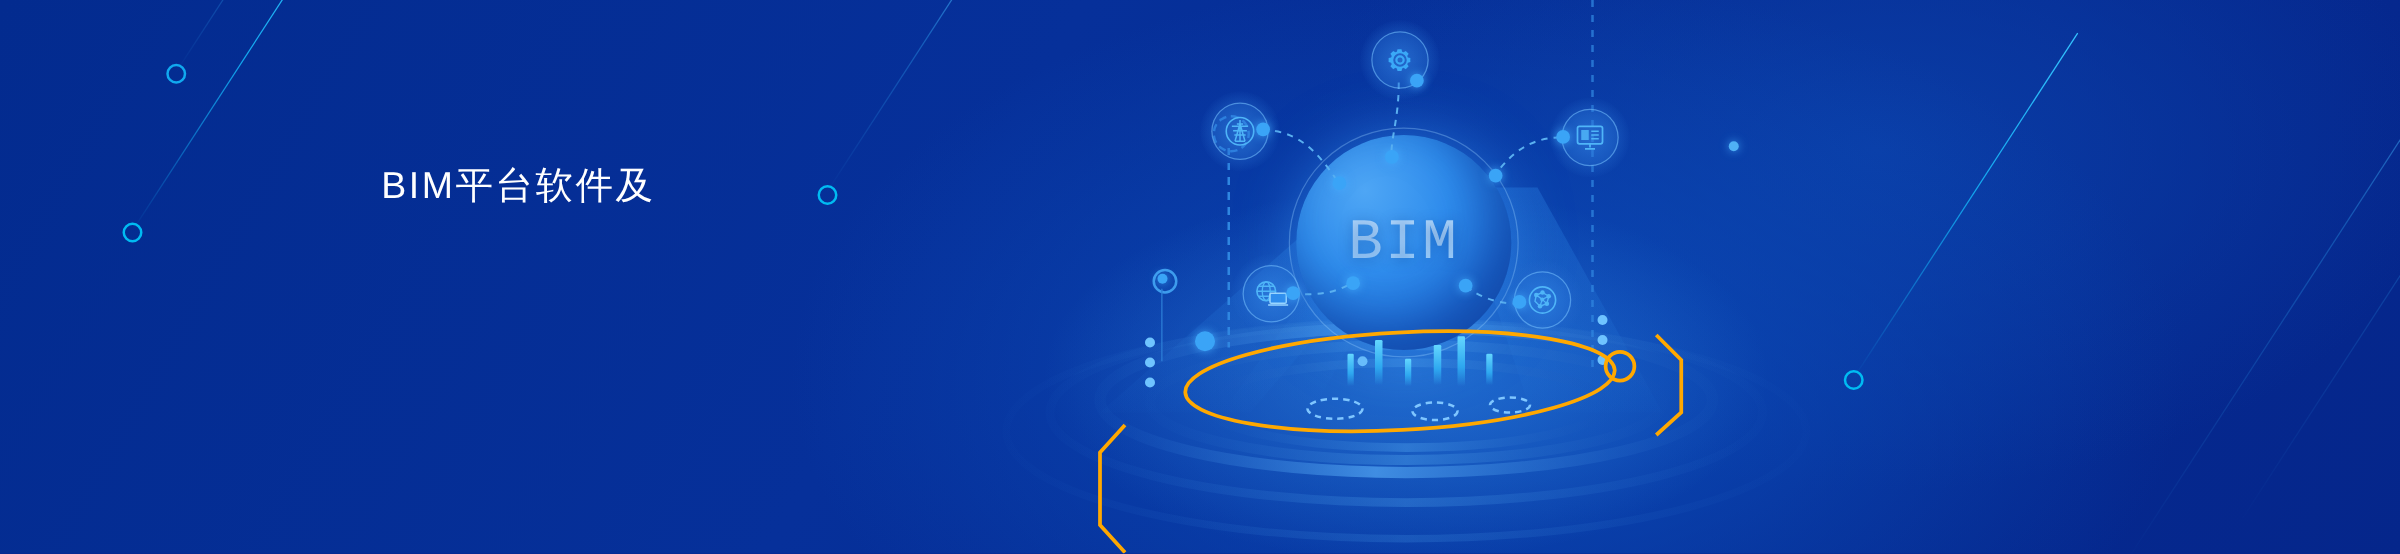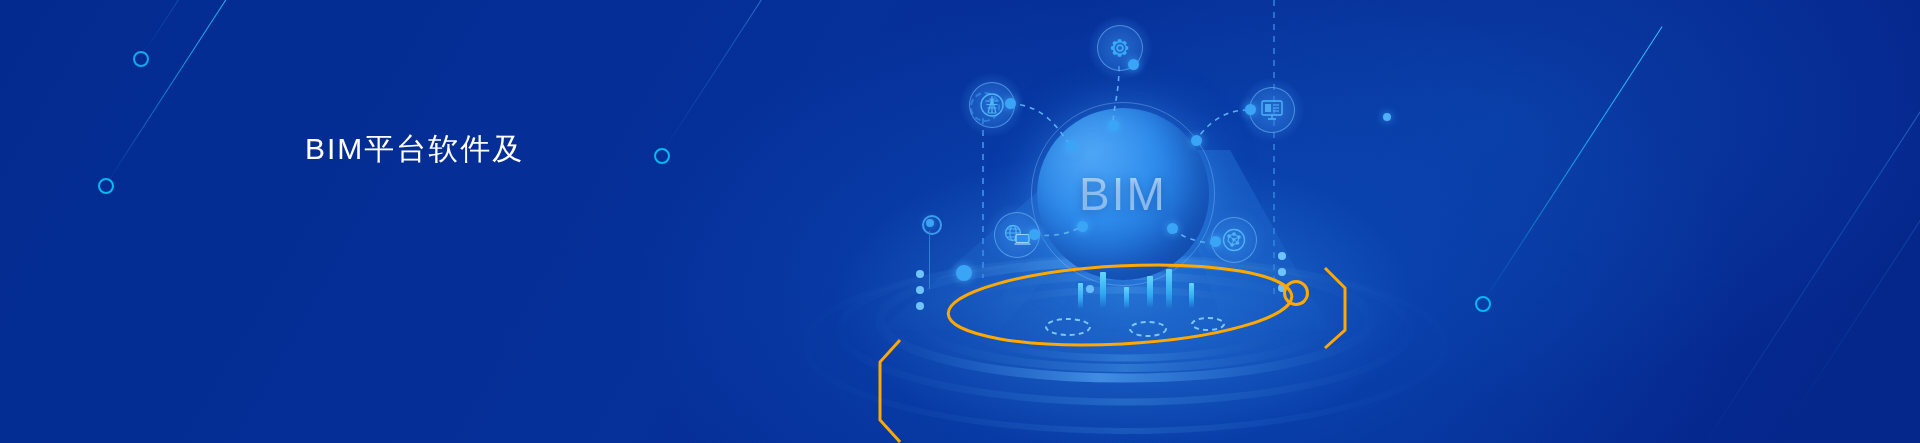--- a/index.html
+++ b/index.html
@@ -30,20 +30,21 @@
     position:absolute;left:-6px;top:-6px;right:-6px;bottom:-6px;border-radius:50%;
     border:1px solid rgba(150,205,255,.35);
   }
   .sphere .label{
     position:absolute;left:0;top:0;width:100%;height:100%;
     display:flex;align-items:center;justify-content:center;
     font-size:46px;letter-spacing:2px;font-weight:400;
     background:linear-gradient(180deg,#ddeeff 0%,#9fd2ff 55%,#63b4fb 100%);
     -webkit-background-clip:text;background-clip:text;color:transparent;
     text-shadow:0 2px 10px rgba(0,40,120,.35);
+    font-family:Liberation Mono, monospace;
   }
   
   .bubble{
     position:absolute;border-radius:50%;z-index:12;
     background:radial-gradient(circle at 50% 50%, rgba(58,140,235,.55) 0%, rgba(35,105,205,.28) 55%, rgba(20,70,170,0) 72%);
     display:flex;align-items:center;justify-content:center;
   }
   .bubble .inner{
     border-radius:50%;border:1px solid rgba(120,195,255,.55);
     display:flex;align-items:center;justify-content:center;

